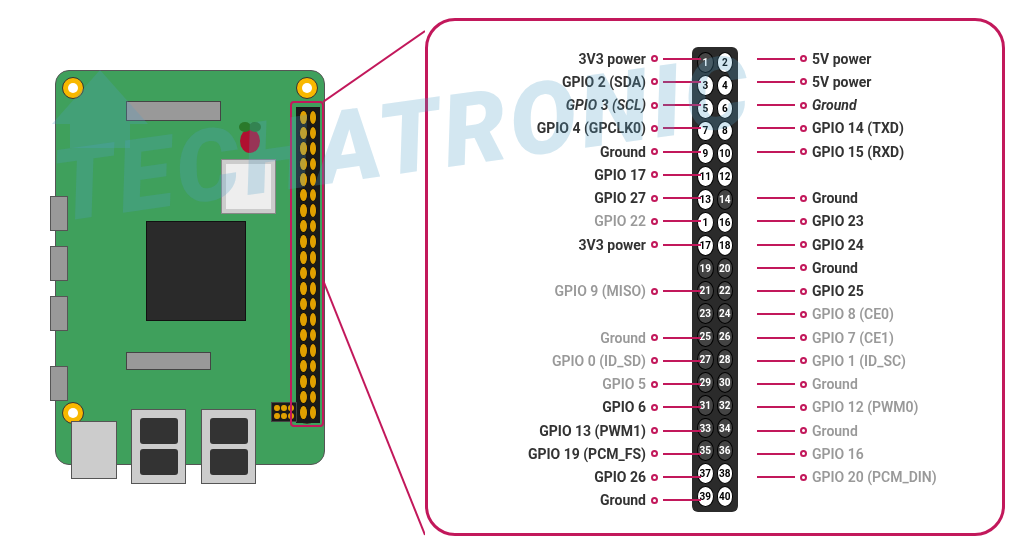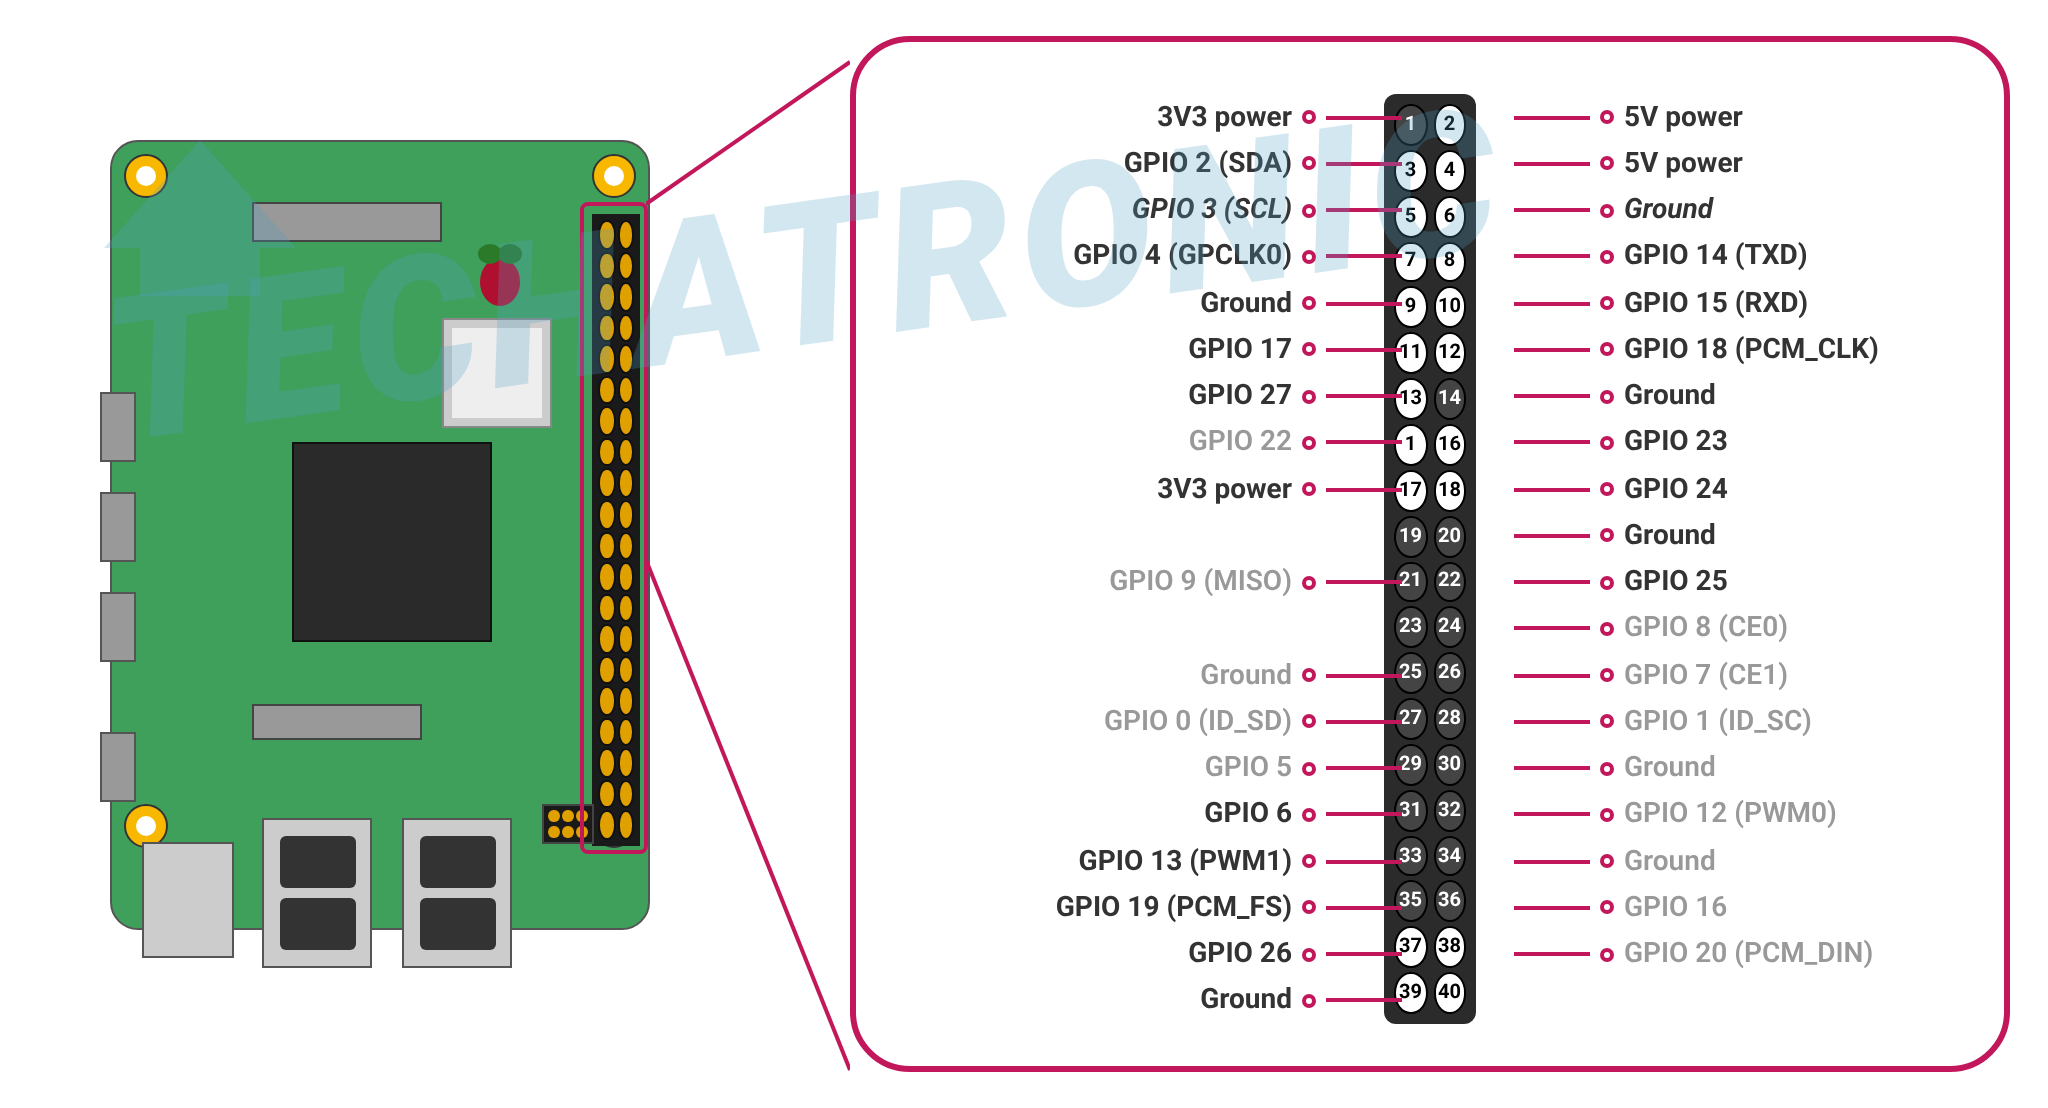--- a/index.html
+++ b/index.html
@@ -470,26 +470,20 @@
           <span class="pin-label">GPIO 15 (RXD)</span>
         </div>
       </div>
       <div class="row" style="top: 142.375px;">
         <div class="row-left">
           <span class="line l"></span>
           <span class="dot"></span>
           <span class="gap"></span>
           <span class="pin-label">GPIO 17</span>
         </div>
-        <div class="row-right">
-          <span class="line r"></span>
-          <span class="dot"></span>
-          <span class="gap"></span>
-          <span class="pin-label">GPIO 18 (PCM_CLK)</span>
-        </div>
       </div>
       <div class="row" style="top: 165.625px;">
         <div class="row-left">
           <span class="line l"></span>
           <span class="dot"></span>
           <span class="gap"></span>
           <span class="pin-label">GPIO 27</span>
         </div>
         <div class="row-right">
           <span class="line r"></span>

